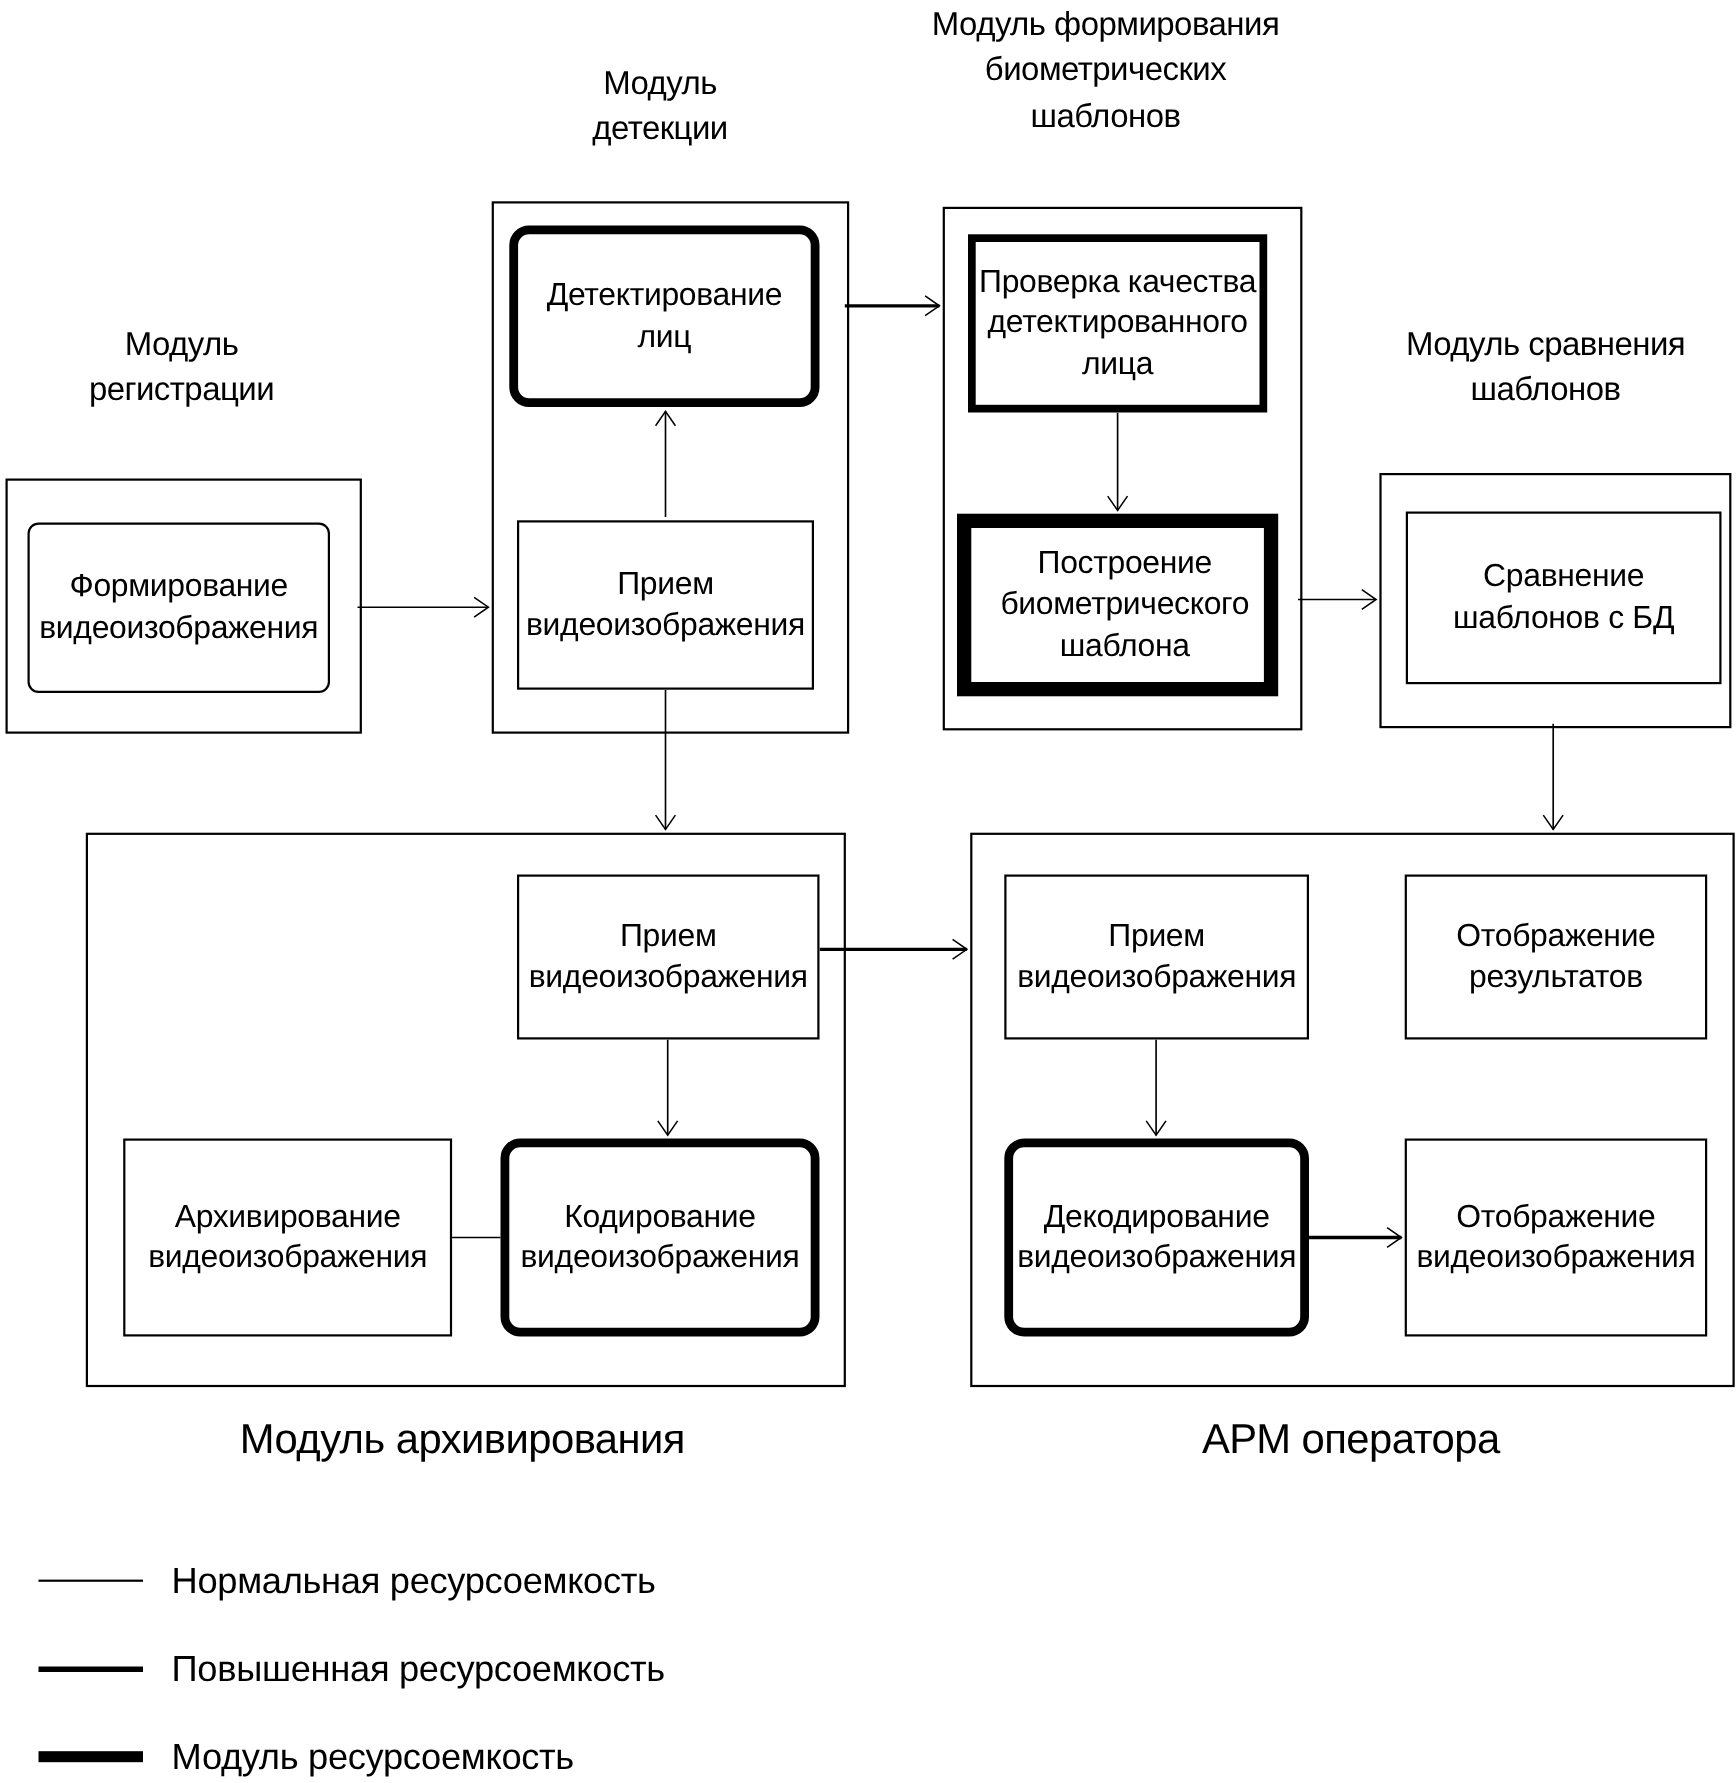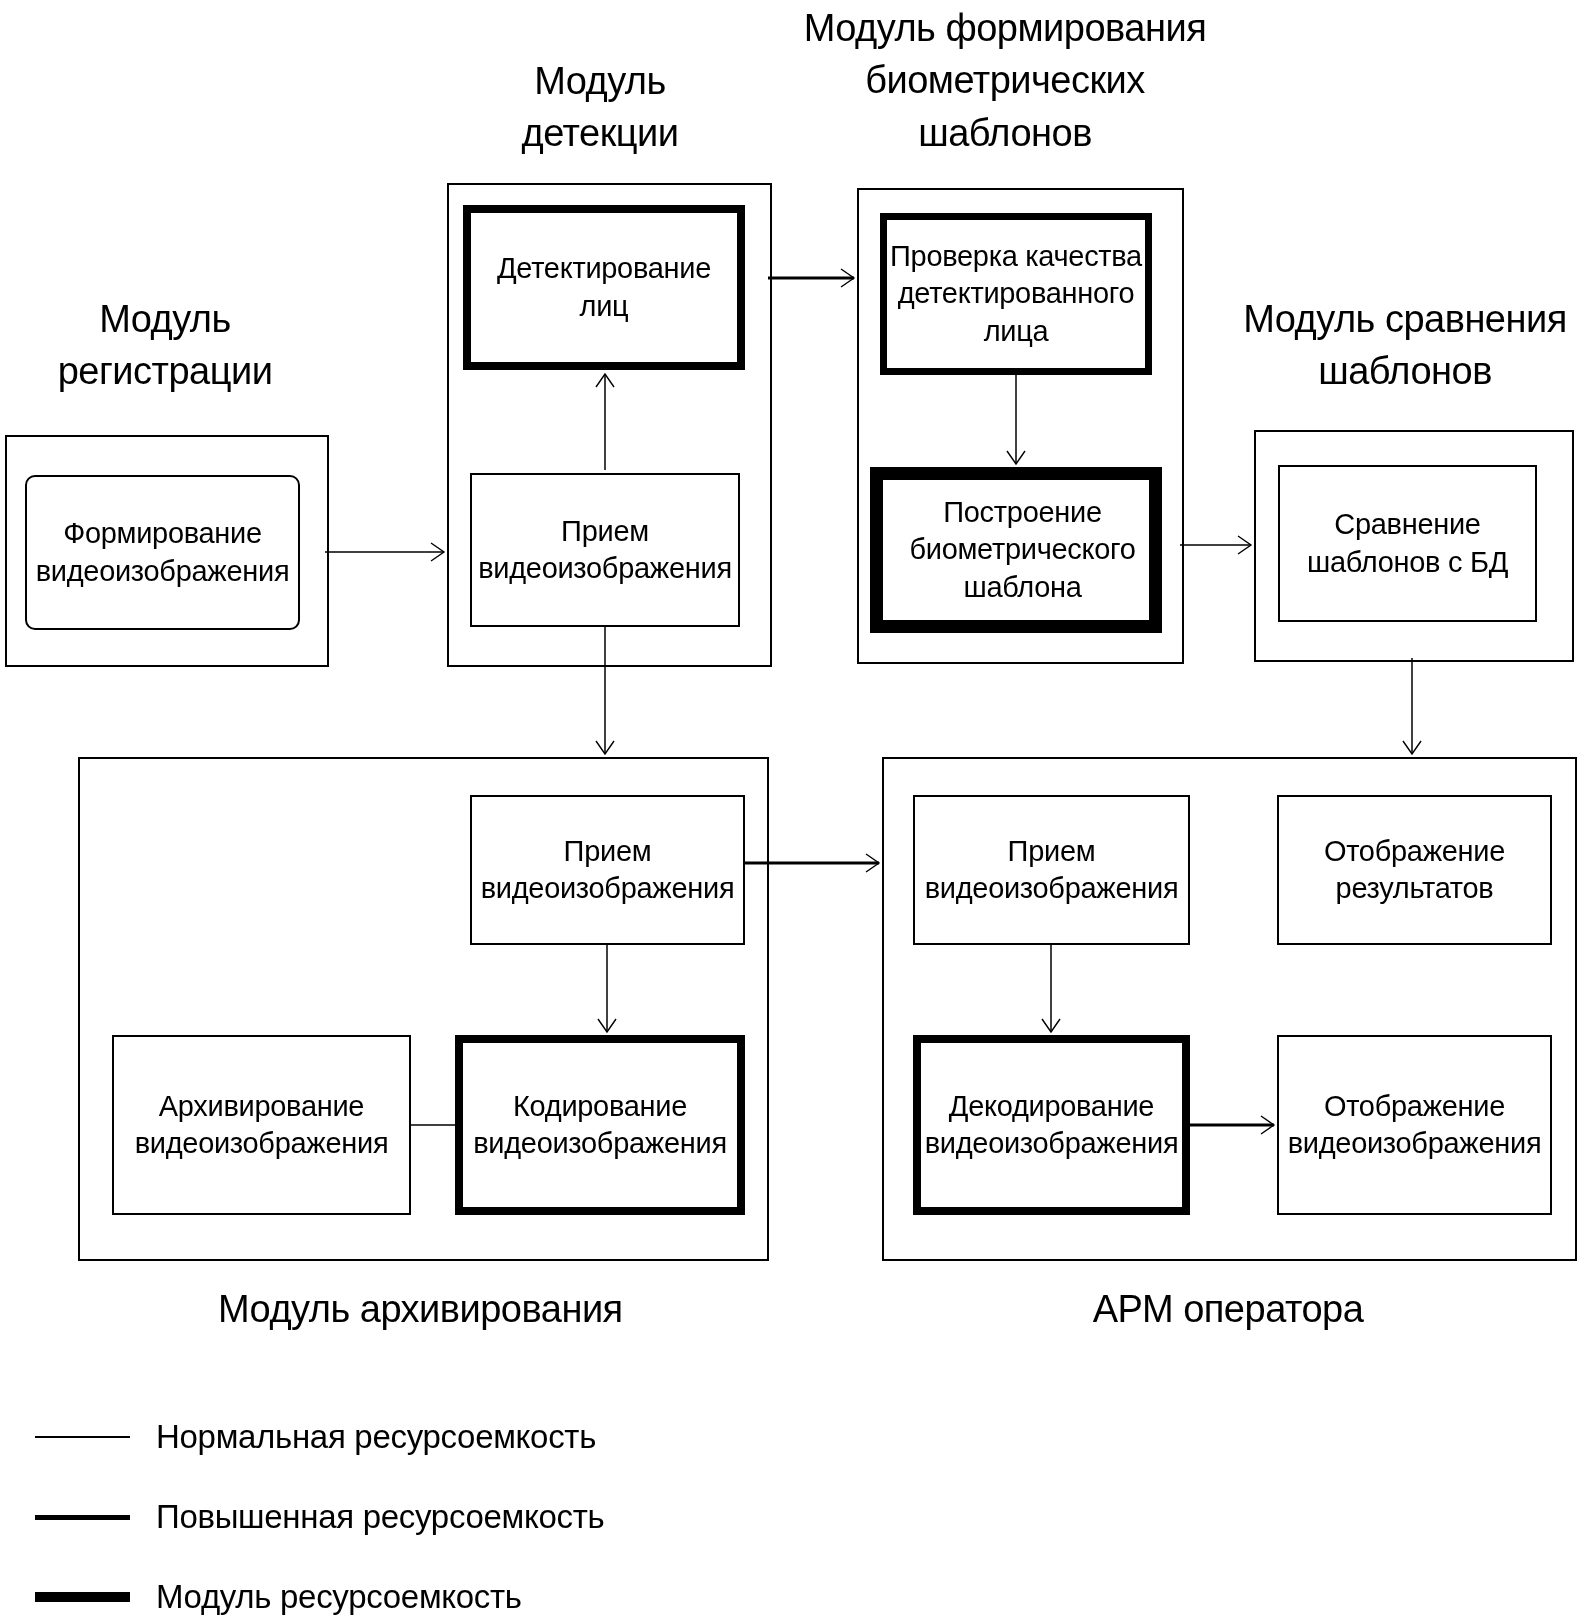--- a/index.html
+++ b/index.html
@@ -9,25 +9,25 @@
   }
   .module{position:absolute;border:2px solid #000;background:transparent;z-index:1;}
   .wires{position:absolute;left:0;top:0;z-index:2;}
   .node{
     position:absolute;border:2px solid #000;background:#ffffff;z-index:3;
     display:flex;align-items:center;justify-content:center;
     text-align:center;white-space:pre-line;
     font-size:29px;line-height:1.28;letter-spacing:-0.3px;box-sizing:border-box;
   }
   .b7{border-width:7px;}
-  .b8{border-width:8px;}
+  .b8{border-width:8px;border-radius:18px;}
   .b13{border-width:13px;}
   .hdr{
     position:absolute;z-index:4;text-align:center;white-space:pre-line;
-    font-size:38px;line-height:1.38;letter-spacing:-0.5px;
+    font-size:30px;line-height:1.38;letter-spacing:-0.5px;
   }
   .ftr{
     position:absolute;z-index:4;text-align:center;white-space:nowrap;
     font-size:38px;letter-spacing:-0.5px;
   }
   .legend-row{
     position:absolute;left:35px;height:44px;z-index:4;
     display:flex;align-items:center;
   }
   .legend-sample{width:95px;background:#000;flex:0 0 95px;}
@@ -85,21 +85,21 @@
   <div class="node" style="left:470px;top:473px;width:270px;height:154px;">Прием
 видеоизображения</div>
 
   <div class="node b7" style="left:880px;top:213px;width:272px;height:162px;">Проверка качества
 детектированного
 лица</div>
   <div class="node b13" style="left:870px;top:467px;width:292px;height:166px;padding-left:13px;">Построение
 биометрического
 шаблона</div>
 
-  <div class="node" style="left:1278px;top:465px;width:259px;height:157px;">Сравнение
+  <div class="node" style="left:1278px;top:465px;width:287px;height:157px;">Сравнение
 шаблонов с БД</div>
 
   <div class="node" style="left:470px;top:795px;width:275px;height:150px;">Прием
 видеоизображения</div>
   <div class="node b8" style="left:455px;top:1035px;width:290px;height:180px;">Кодирование
 видеоизображения</div>
   <div class="node" style="left:112px;top:1035px;width:299px;height:180px;">Архивирование
 видеоизображения</div>
 
   <div class="node" style="left:913px;top:795px;width:277px;height:150px;">Прием

